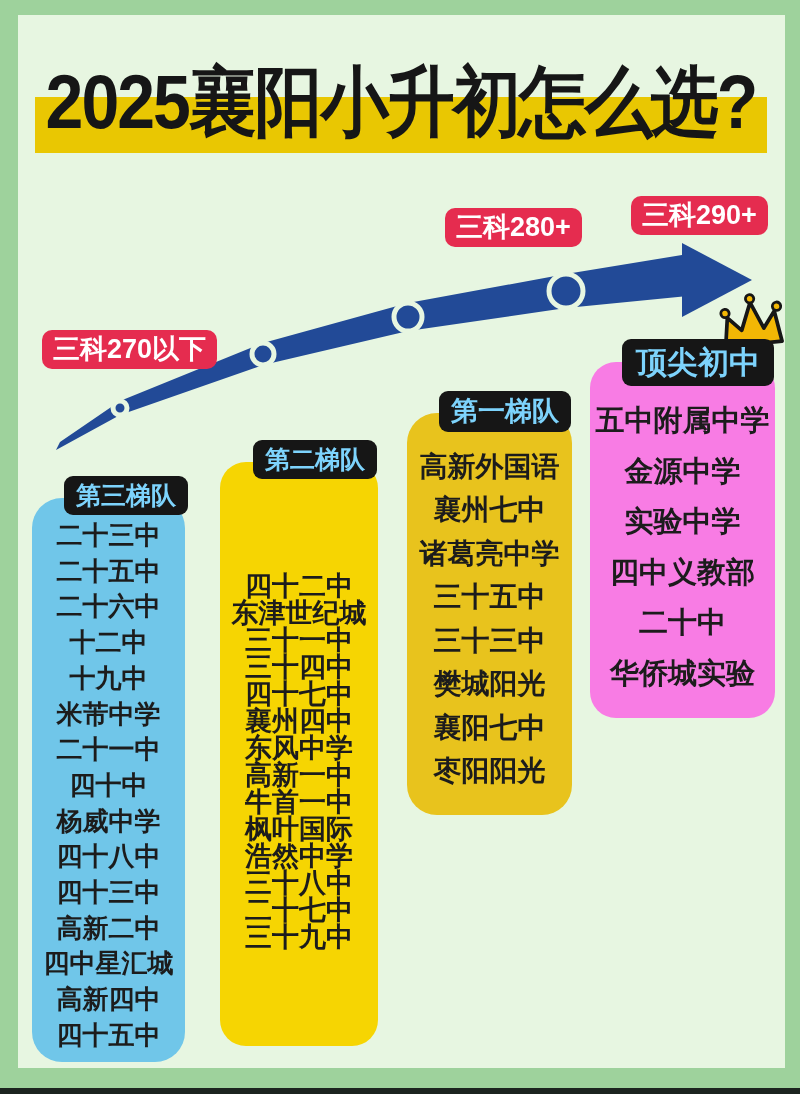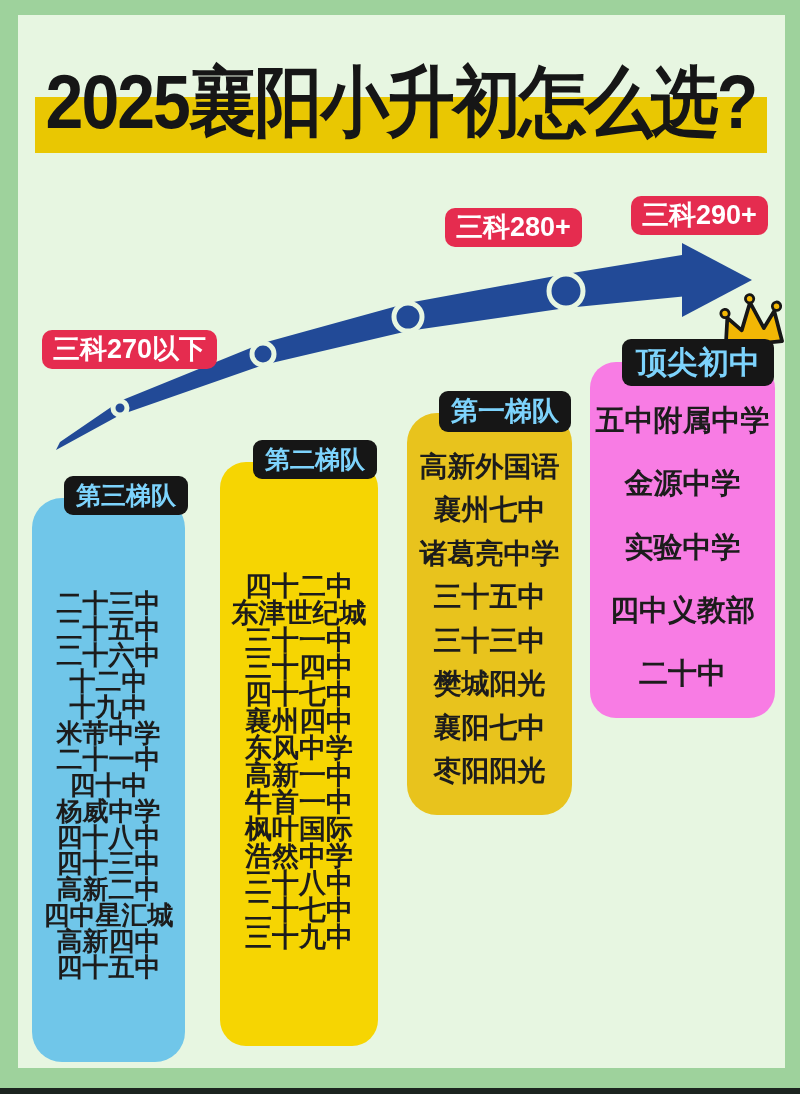--- a/index.html
+++ b/index.html
@@ -42,21 +42,21 @@
     position: absolute; z-index: 1; display: flex; flex-direction: column;
     justify-content: space-between; align-items: center; text-align: center;
     font-weight: bold; color: #1c1c1c;
   }
   .school { line-height: 1; white-space: nowrap; }
   .col-header {
     position: absolute; z-index: 4; background: #161616; color: #7dd3fc;
     font-weight: bold; white-space: nowrap; border-radius: 9px;
     line-height: 1; padding: 7px 12px; margin-left: 16px;
   }
-  .t3-body { left: 32px;  top: 498px; width: 153px; height: 564px; background: #70c6e9; border-radius: 30px; padding: 24px 0 14px; font-size: 26px; justify-content: center; }
+  .t3-body { left: 32px;  top: 498px; width: 153px; height: 564px; background: #70c6e9; border-radius: 30px; padding: 24px 0 14px; font-size: 26px; }
   .t3-head { left: 48px;  top: 476px; font-size: 25px; }
   .t2-body { left: 220px; top: 462px; width: 158px; height: 584px; background: #f6d502; border-radius: 26px; padding: 32px 0 16px; font-size: 27px; justify-content: center; }
   .t2-head { left: 237px; top: 440px; font-size: 25px; }
   .t1-body { left: 407px; top: 413px; width: 165px; height: 402px; background: #e8c31d; border-radius: 30px; padding: 40px 0 30px; font-size: 28px; }
   .t1-head { left: 423px; top: 391px; font-size: 27px; }
   .tt-body { left: 590px; top: 362px; width: 185px; height: 356px; background: #f87ce4; border-radius: 26px; padding: 44px 0 30px; font-size: 29px; }
   .tt-head { left: 606px; top: 339px; font-size: 31px; padding: 8px 14px; }
   
   .crown { position: absolute; left: 712px; top: 290px; width: 78px; height: 62px; z-index: 3; transform: rotate(-6deg); }
 </style>
@@ -140,16 +140,17 @@
       <div class="school">枣阳阳光</div>
     </div>
 
   <div class="col-header tt-head">顶尖初中</div>
   <div class="col tt-body">
       <div class="school">五中附属中学</div>
       <div class="school">金源中学</div>
       <div class="school">实验中学</div>
       <div class="school">四中义教部</div>
       <div class="school">二十中</div>
+      <div class="school">华侨城实验</div>
     </div>
 
   <div class="bottom-strip"></div>
 </div>
 
 </body></html>

